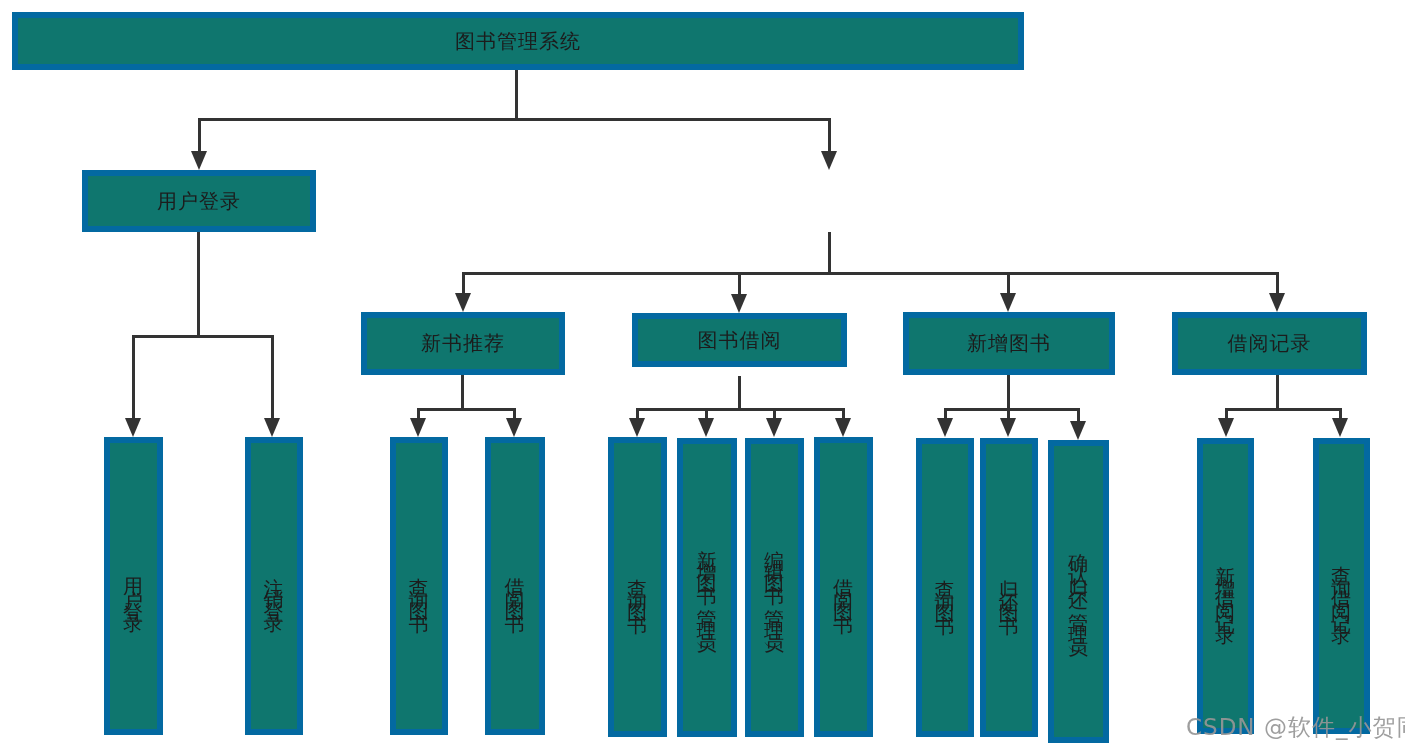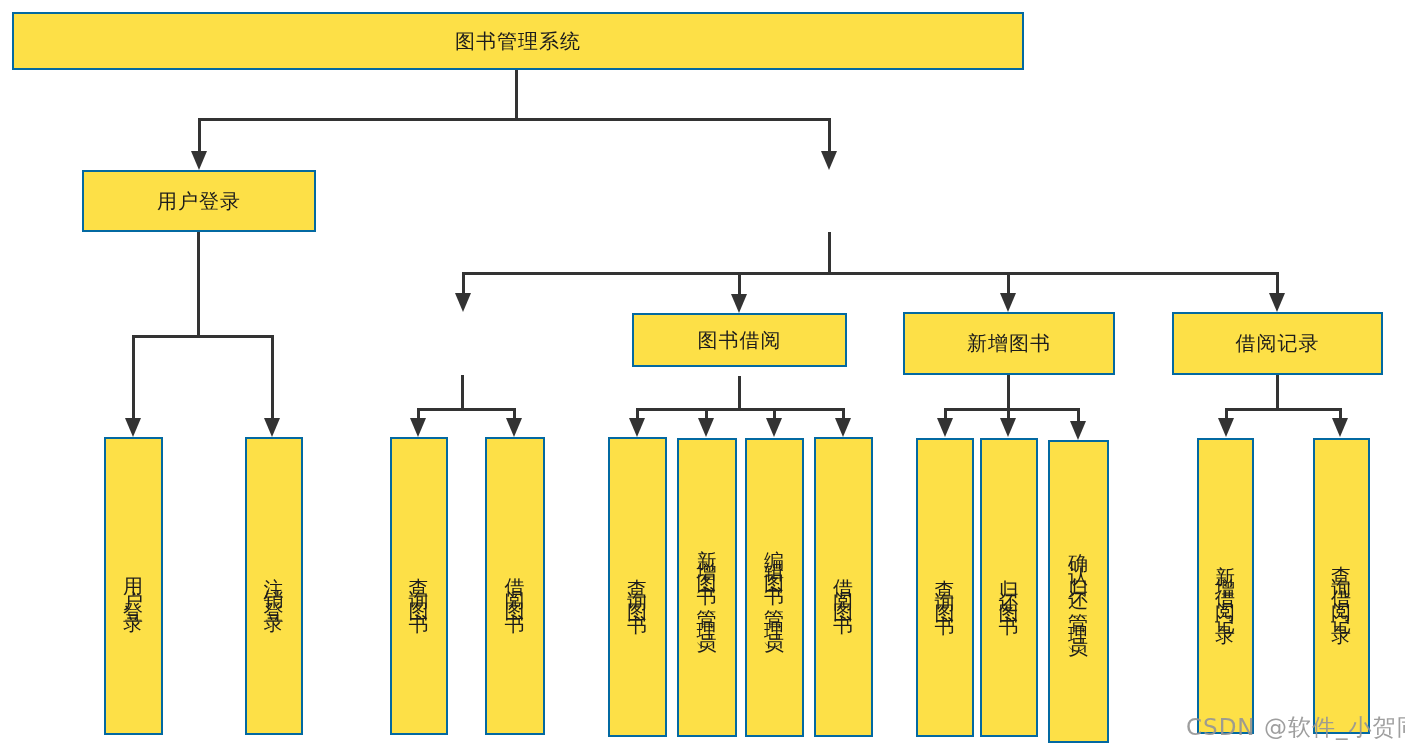--- a/index.html
+++ b/index.html
@@ -7,22 +7,22 @@
     position:relative;
     width:1405px;height:747px;
     background:#ffffff;
     font-family:"DejaVu Sans","Liberation Sans",sans-serif;
     color:#1c1c1c;
     overflow:hidden;
   }
   .box{
     position:absolute;
     box-sizing:border-box;
-    border:2px solid #0369a1;
-    background:#fde047;
+    border:6px solid #0369a1;
+    background:#0f766e;
     display:flex;
     align-items:center;
     justify-content:center;
   }
   .box.hz span{
     font-size:20px;
     letter-spacing:1px;
     white-space:nowrap;
   }
   .box.vt span{
@@ -84,27 +84,30 @@
   <div class="line" style="left:462px;top:272px;width:817px;height:3px"></div>
   <div class="line" style="left:462px;top:272px;width:3px;height:22px"></div>
   <div class="head" style="left:455px;top:293px"></div>
   <div class="line" style="left:738px;top:272px;width:3px;height:22px"></div>
   <div class="head" style="left:731px;top:294px"></div>
   <div class="line" style="left:1007px;top:272px;width:3px;height:22px"></div>
   <div class="head" style="left:1000px;top:293px"></div>
   <div class="line" style="left:1276px;top:272px;width:3px;height:22px"></div>
   <div class="head" style="left:1269px;top:293px"></div>
 
+  <div class="box hz" style="left:361px;top:312px;width:204px;height:63px">
+    <span>新书推荐</span>
+  </div>
   <div class="box hz" style="left:632px;top:313px;width:215px;height:54px">
     <span>图书借阅</span>
   </div>
   <div class="box hz" style="left:903px;top:312px;width:212px;height:63px">
     <span>新增图书</span>
   </div>
-  <div class="box hz" style="left:1172px;top:312px;width:211px;height:63px">
+  <div class="box hz" style="left:1172px;top:312px;width:195px;height:63px">
     <span>借阅记录</span>
   </div>
 
   <div class="line" style="left:461px;top:375px;width:3px;height:33px"></div>
   <div class="line" style="left:417px;top:408px;width:99px;height:3px"></div>
   <div class="line" style="left:417px;top:408px;width:3px;height:13px"></div>
   <div class="head" style="left:410px;top:418px"></div>
   <div class="line" style="left:513px;top:408px;width:3px;height:13px"></div>
   <div class="head" style="left:506px;top:418px"></div>
 

